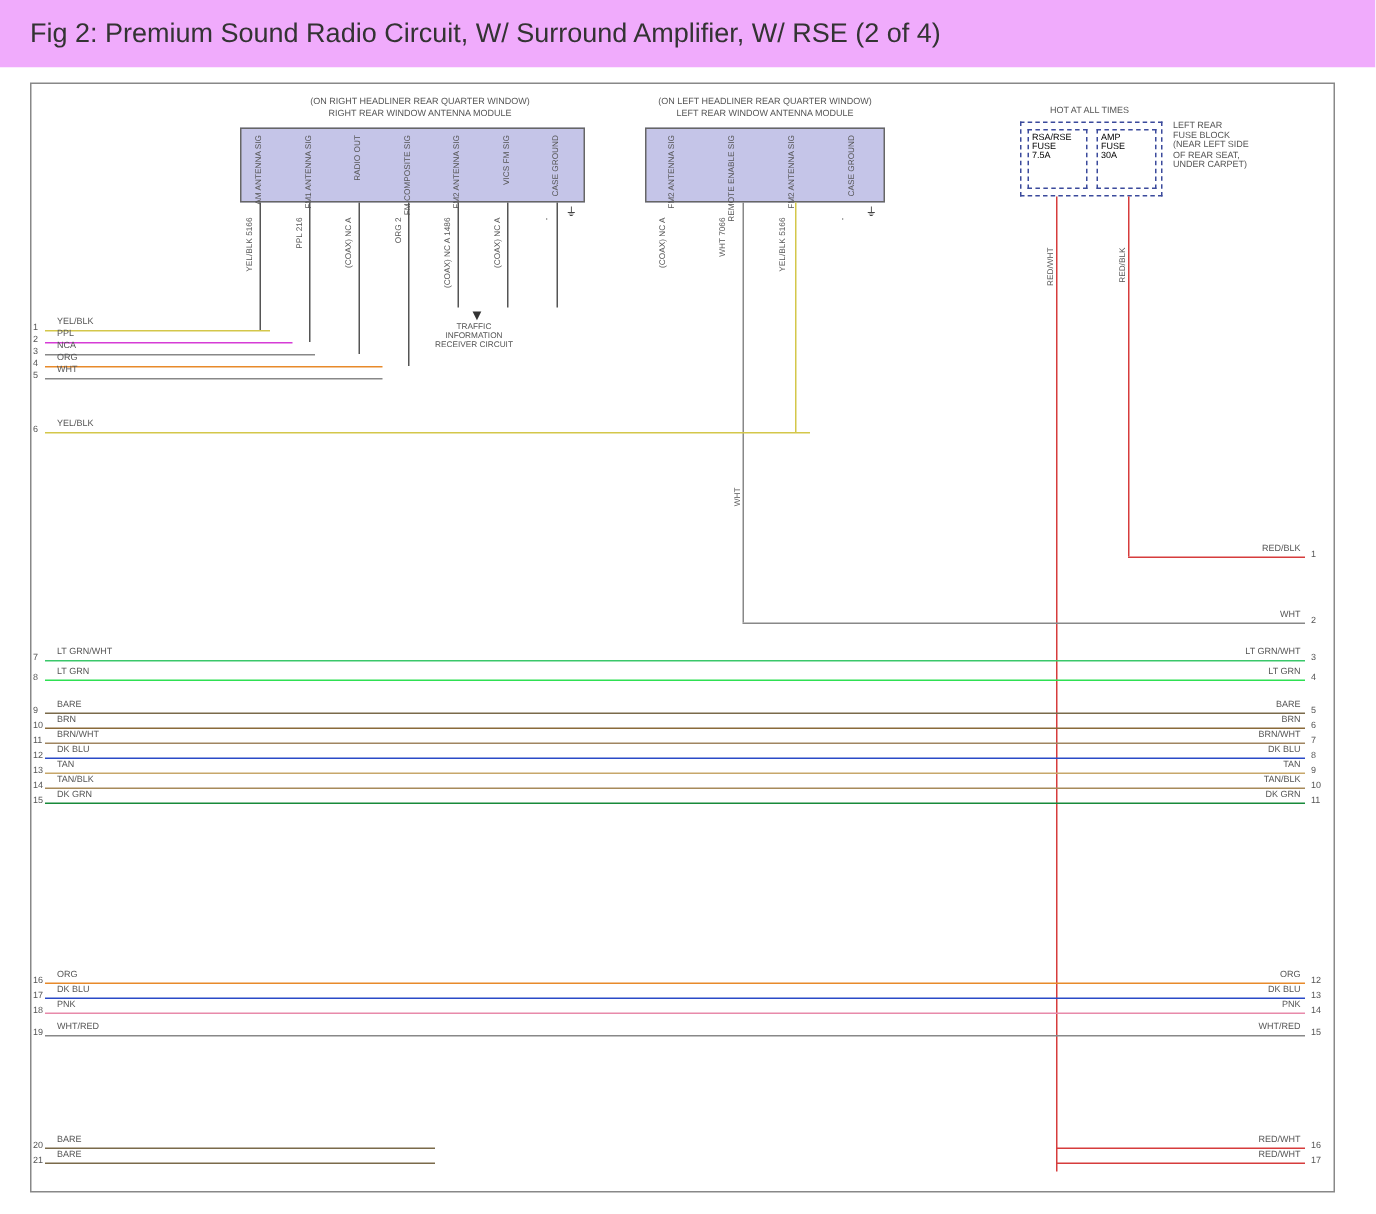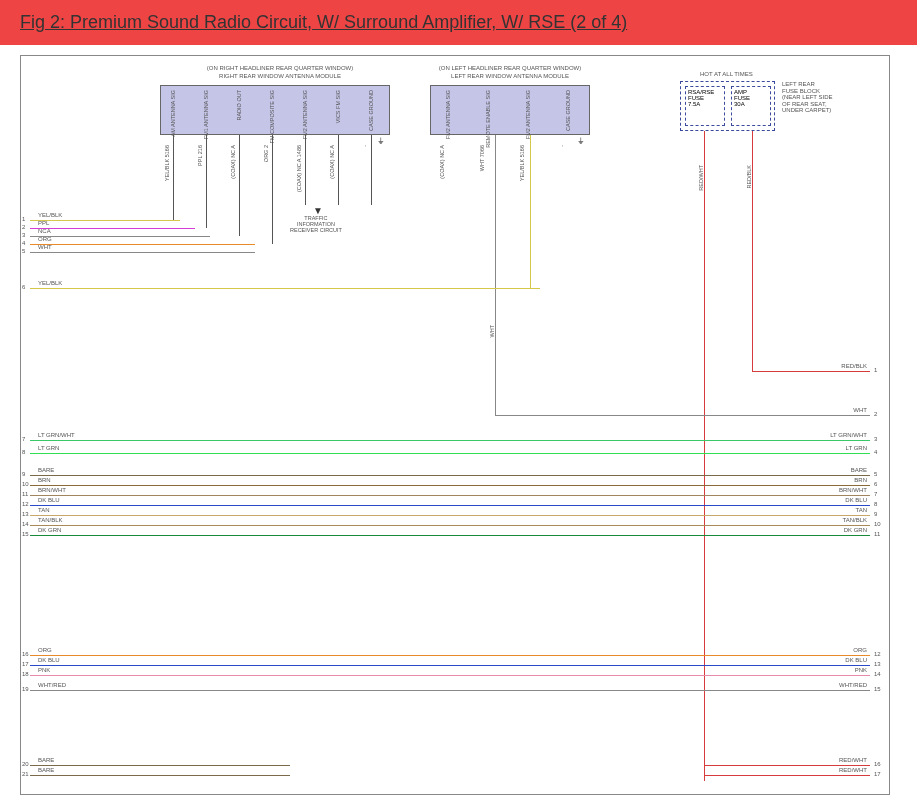--- a/index.html
+++ b/index.html
@@ -1,17 +1,17 @@
 <!DOCTYPE html>
 <html><head>
 <meta charset="utf-8">
 <style>
   * { margin: 0; padding: 0; box-sizing: border-box; }
   body { font-family: Arial, sans-serif; background: #fff; width: 917px; }
-  .header { background: #ef4444; padding: 12px 20px; font-size: 18px; color: #333; text-decoration: underline; }
+  .header { background: #f0abfc; padding: 12px 20px; font-size: 18px; color: #333; }
   .diagram { position: relative; width: 917px; height: 760px; background: #fff; }
   .border-box { position: absolute; left: 20px; top: 10px; width: 870px; height: 740px; border: 1px solid #888; }
   .module-box { position: absolute; background: #c5c5e8; border: 1px solid #666; }
   .module-box.right { left: 160px; top: 40px; width: 230px; height: 50px; }
   .module-box.left { left: 430px; top: 40px; width: 160px; height: 50px; }
   .module-label { position: absolute; font-size: 6px; color: #555; text-align: center; }
   .fuse-box { position: absolute; left: 680px; top: 36px; width: 95px; height: 50px; border: 1.5px dashed #3b4a9c; }
   .fuse-cell { position: absolute; width: 40px; height: 40px; border: 1px dashed #3b4a9c; font-size: 6px; padding: 2px; }
   .fuse-label { position: absolute; font-size: 6px; color: #555; }
   .hot-label { position: absolute; font-size: 6px; color: #555; left: 700px; top: 26px; }

